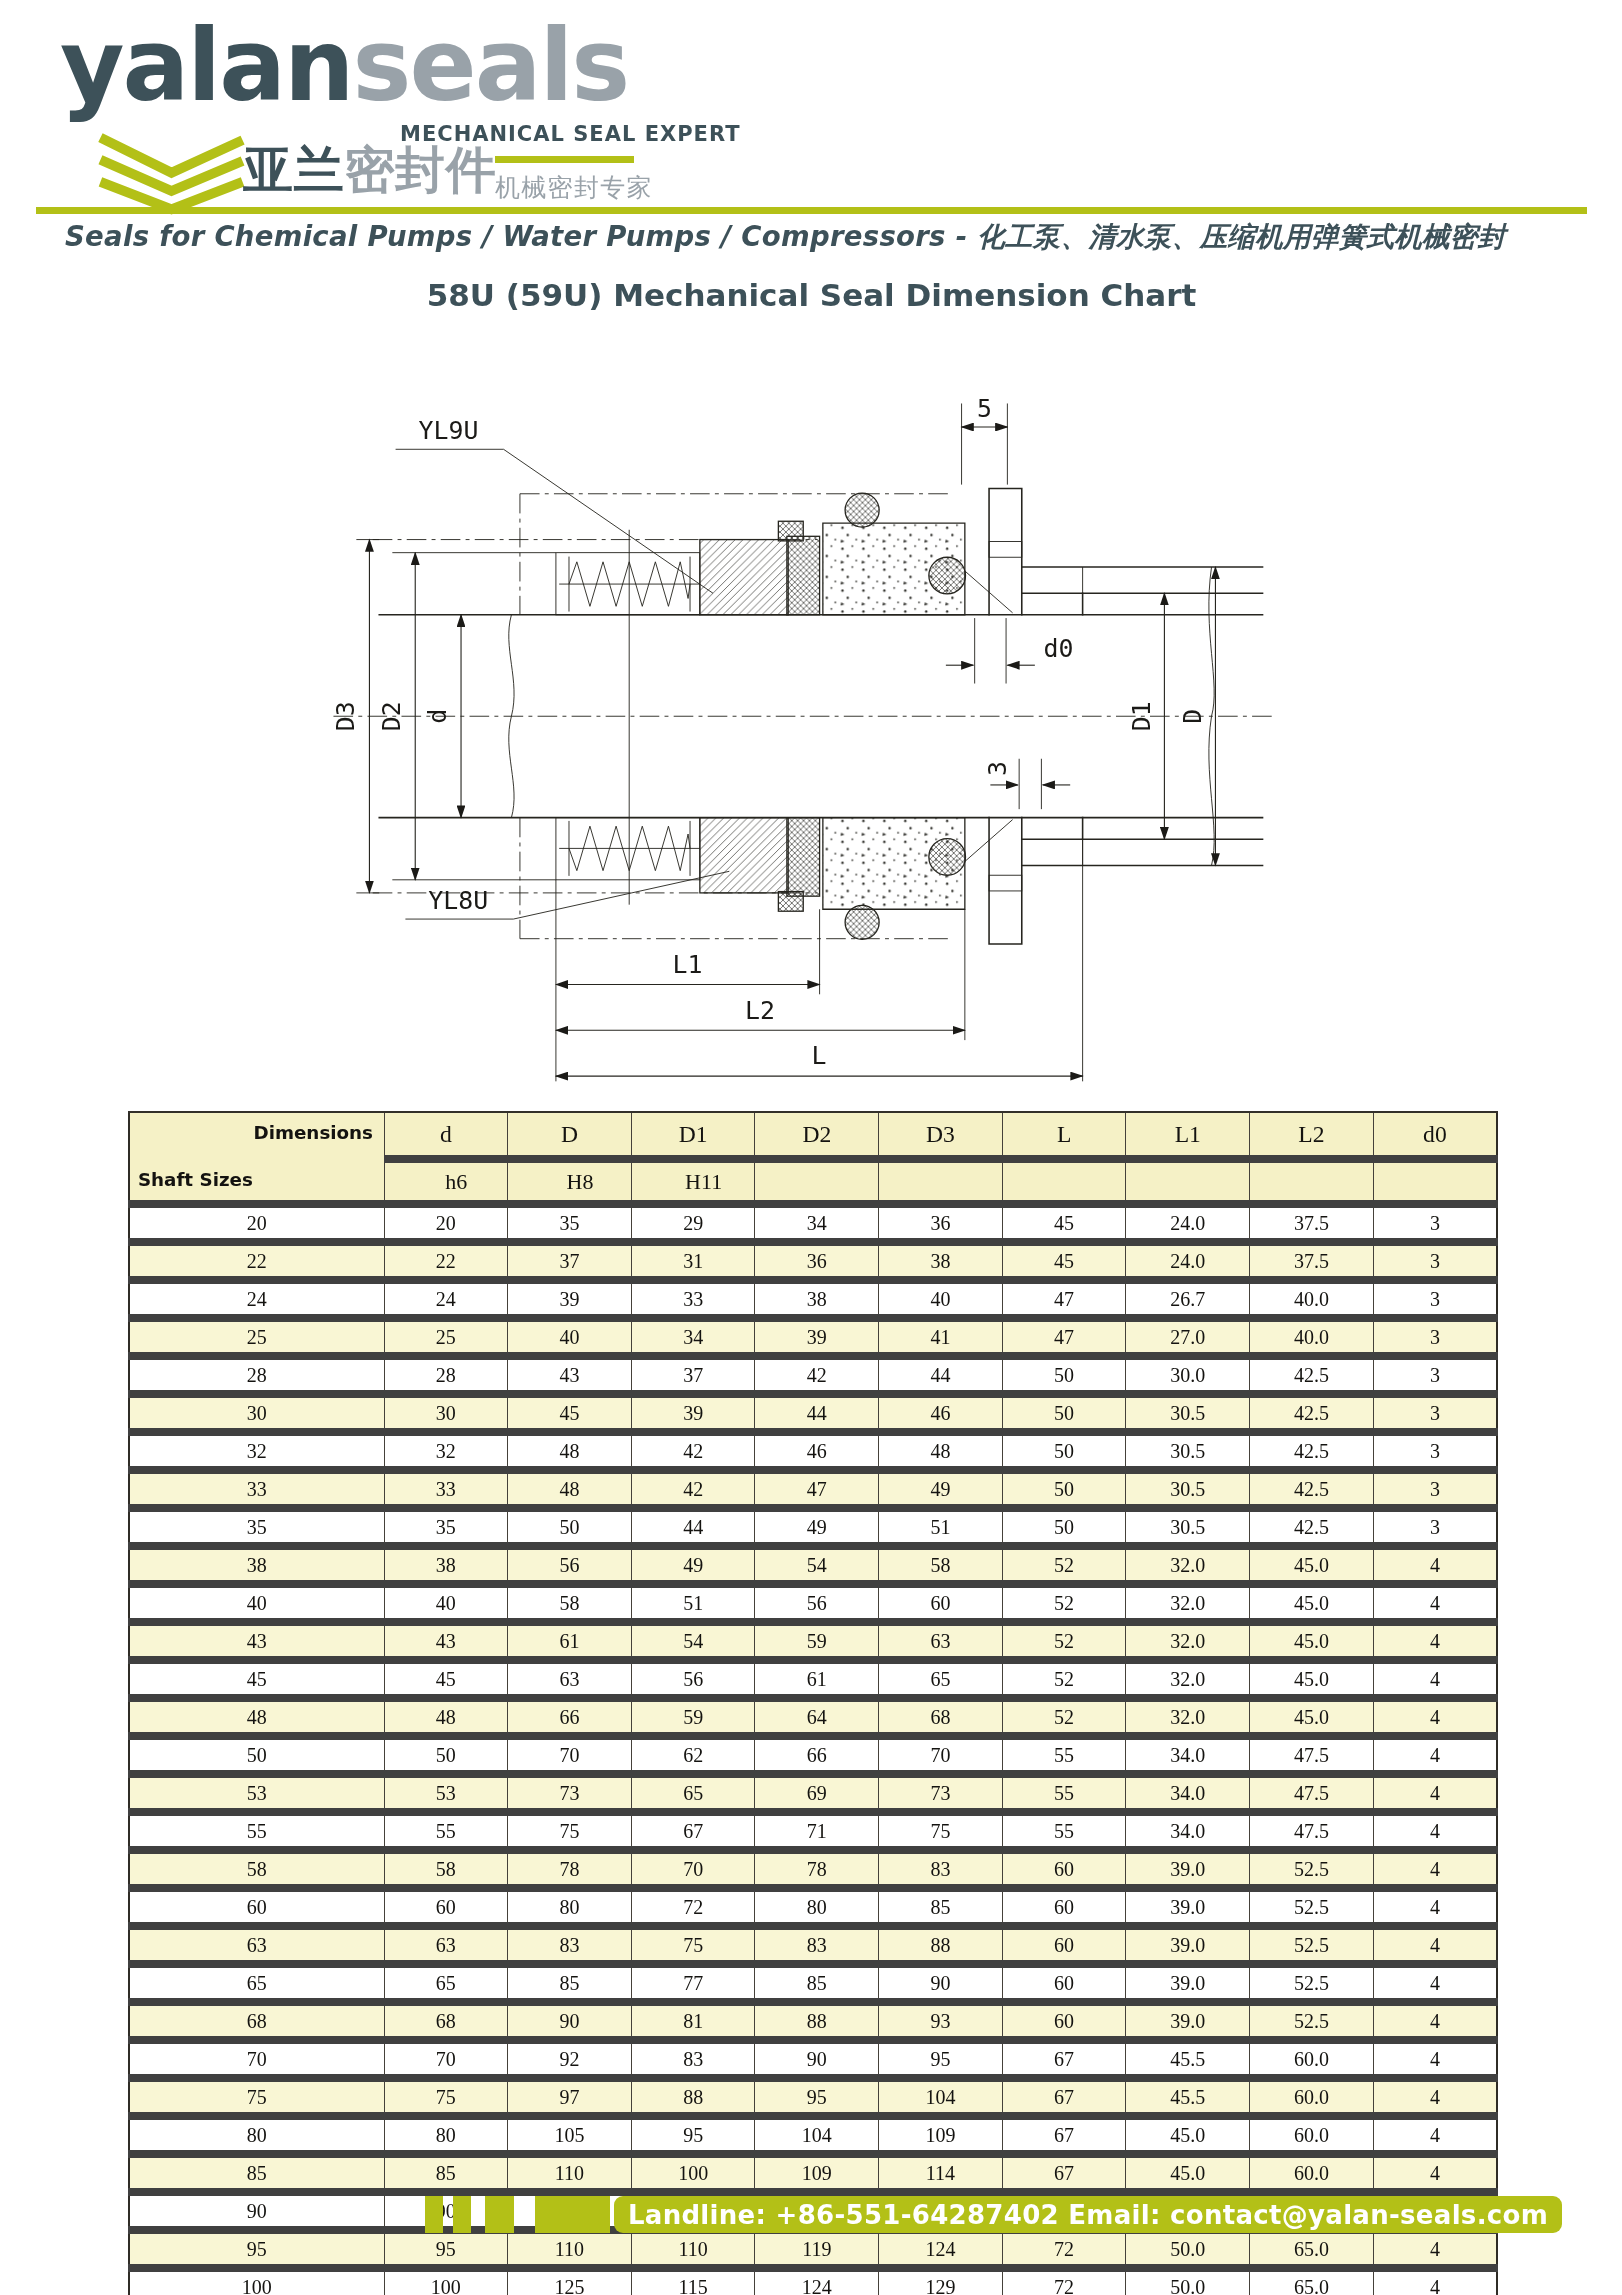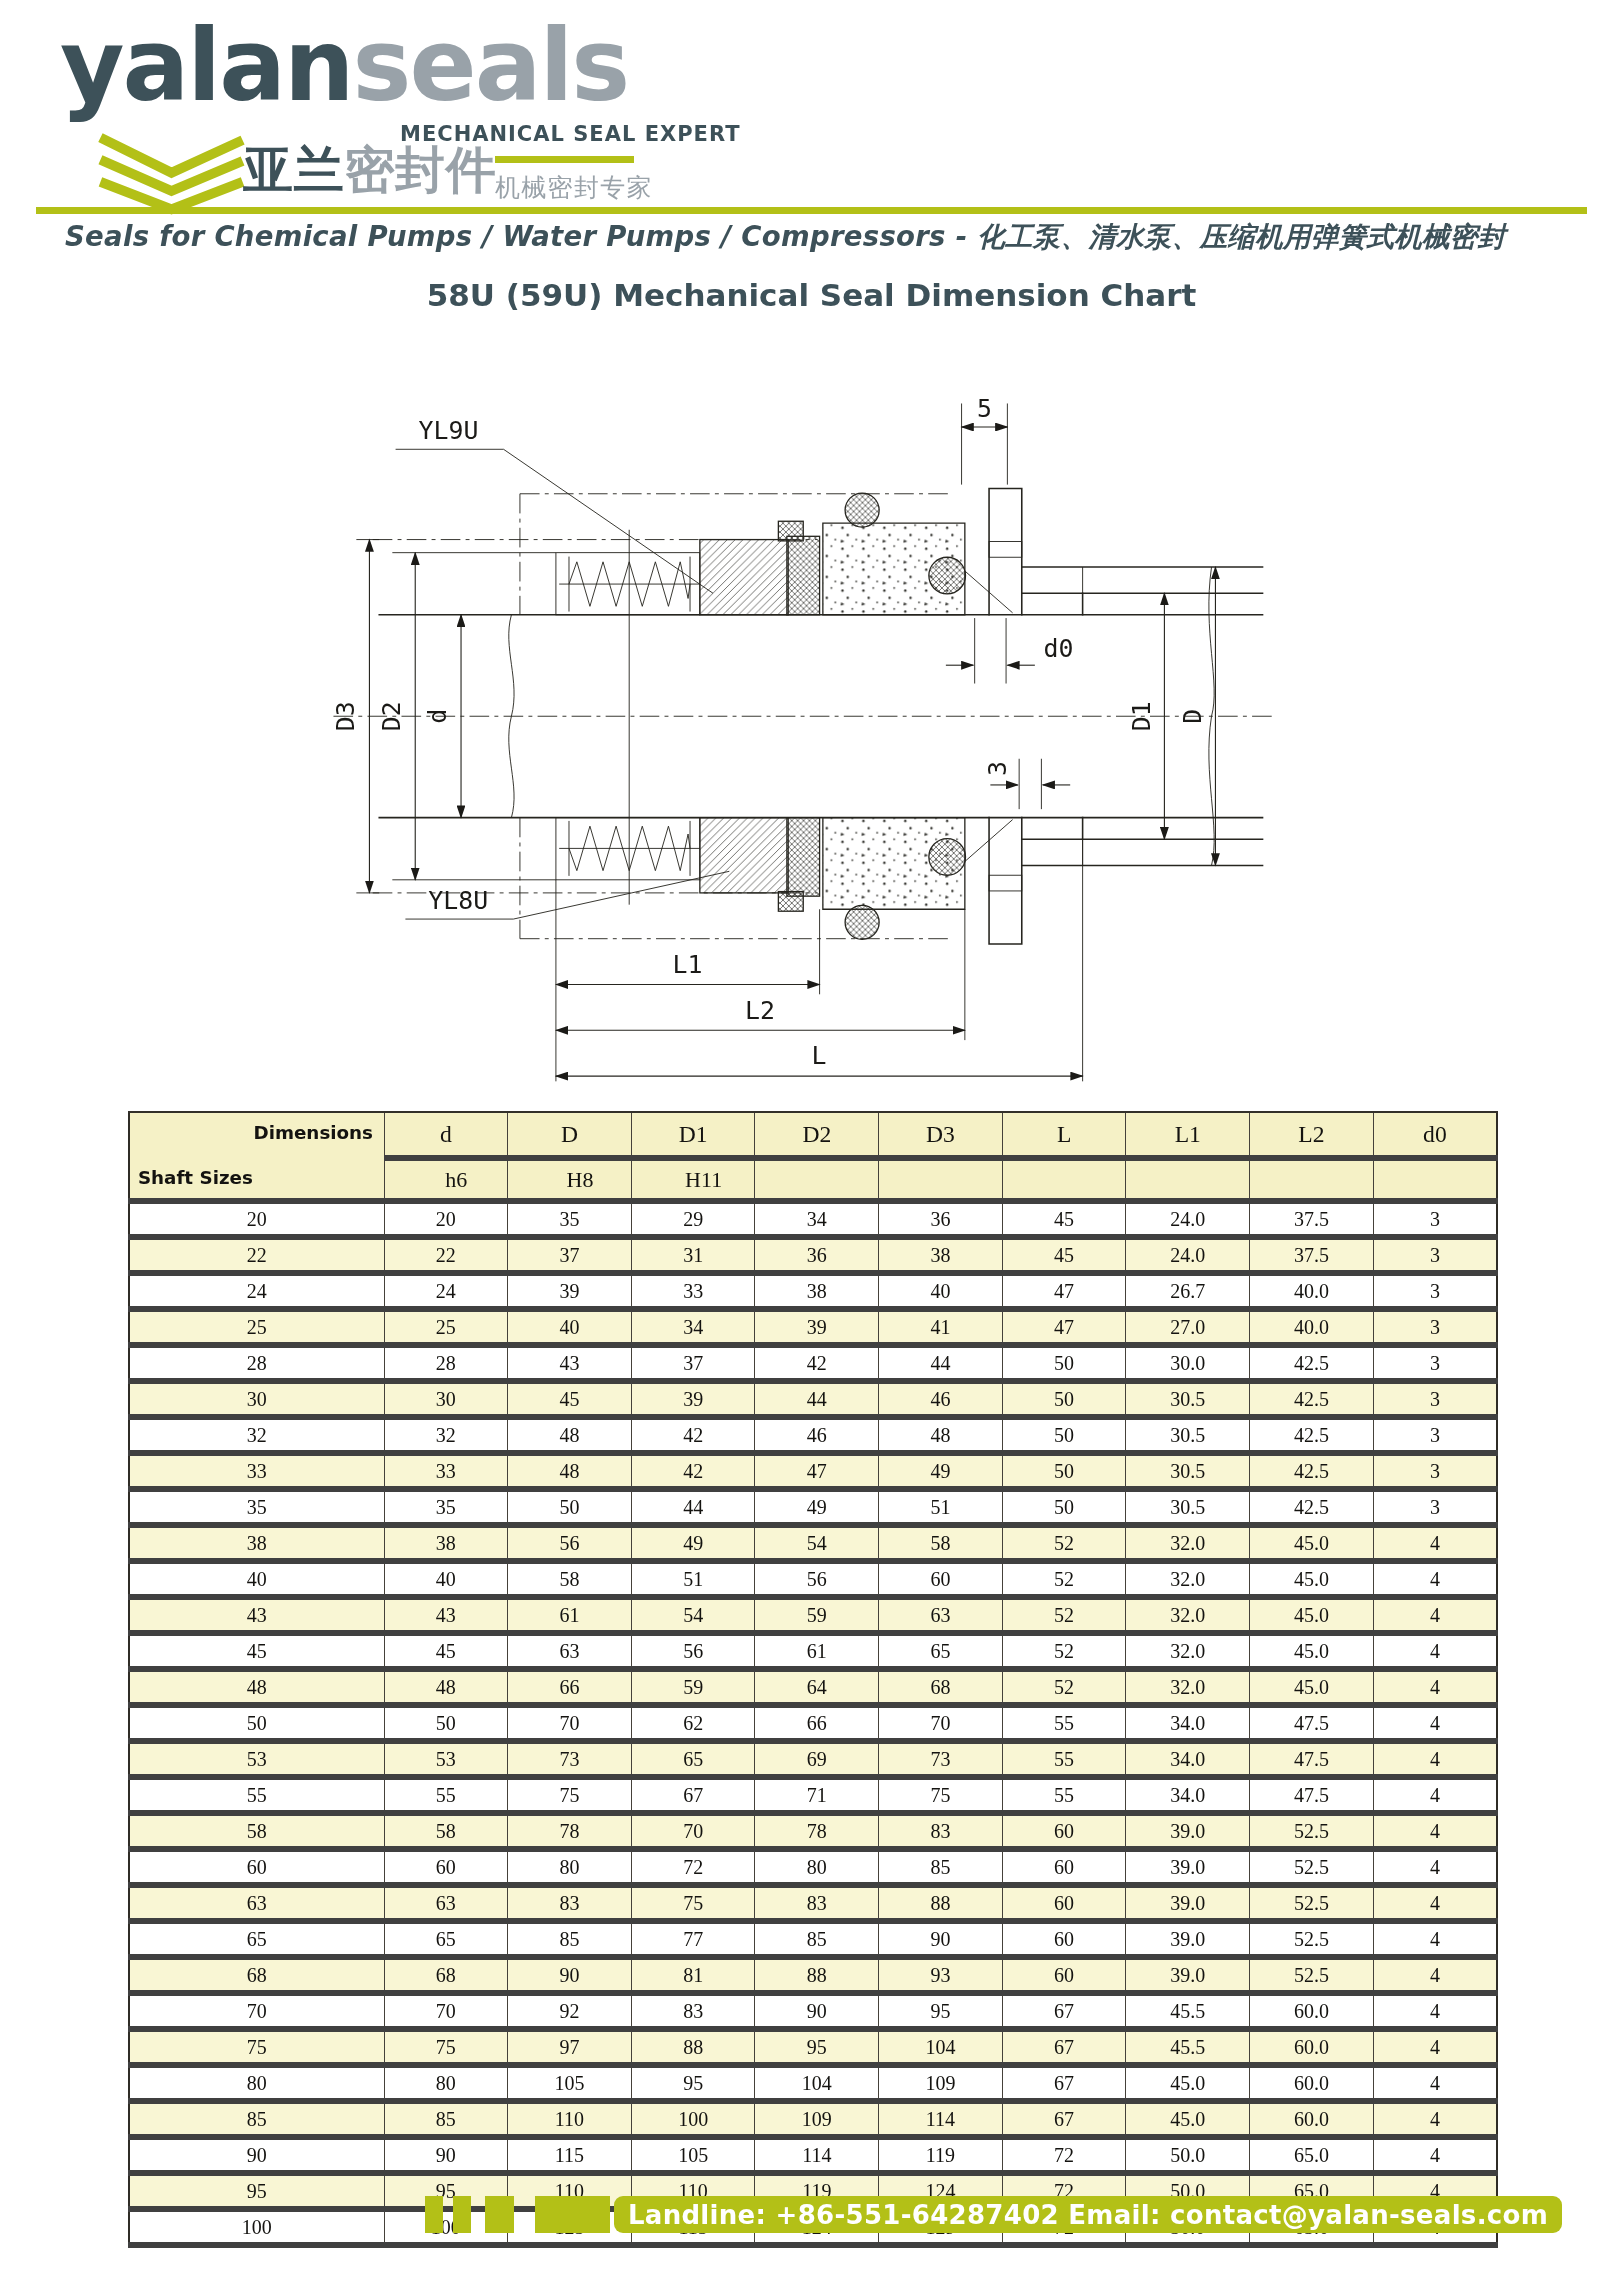--- a/index.html
+++ b/index.html
@@ -34,21 +34,21 @@
   .lbl{font-family:"DejaVu Sans Mono","Liberation Mono",monospace;font-size:38px;fill:#1b1a17;}
   .fxh{fill:url(#xh);stroke:#26251f;stroke-width:2;}
   .fhh{fill:url(#hh);stroke:#26251f;stroke-width:2;}
   .fst{fill:url(#st);stroke:#26251f;stroke-width:2;}
 
   
   .dim-table{position:absolute;left:128px;top:1111px;width:1370px;border-collapse:collapse;table-layout:fixed;
              font-family:"Liberation Serif","DejaVu Serif",serif;font-size:20px;color:#141310;}
   .dim-table,.dim-table th,.dim-table td{border:1.3px solid #45413a;}
   .dim-table{border:2.6px solid #2f2c26;}
-  .dim-table tr{border-top:2px solid #33302a;border-bottom:6px solid #404040;}
+  .dim-table tr{border-top:2px solid #33302a;border-bottom:8px solid #404040;}
   .dim-table th,.dim-table td{padding:0;text-align:center;vertical-align:middle;font-weight:normal;}
   .dim-table thead th{background:var(--th-bg);font-size:23.6px;height:42px;}
   .dim-table thead td{background:var(--th-bg);font-size:22px;height:37px;padding-left:21px;}
   .dim-table tbody td{height:30px;background:#ffffff;}
   .dim-table tbody tr.alt td{background:var(--alt-bg);}
   .corner{position:relative;width:255px;background:var(--th-bg);
           background-image:linear-gradient(to bottom right,transparent calc(50% - 1.3px),#3a362f calc(50% - 1.3px),#3a362f calc(50% + 1.3px),transparent calc(50% + 1.3px));}
   .corner .c-top{position:absolute;top:9.2px;right:10.5px;font-family:"DejaVu Sans","Liberation Sans",sans-serif;font-weight:bold;font-size:18.3px;}
   .corner .c-bot{position:absolute;bottom:10.5px;left:7.9px;font-family:"DejaVu Sans","Liberation Sans",sans-serif;font-weight:bold;font-size:18.3px;}
 

